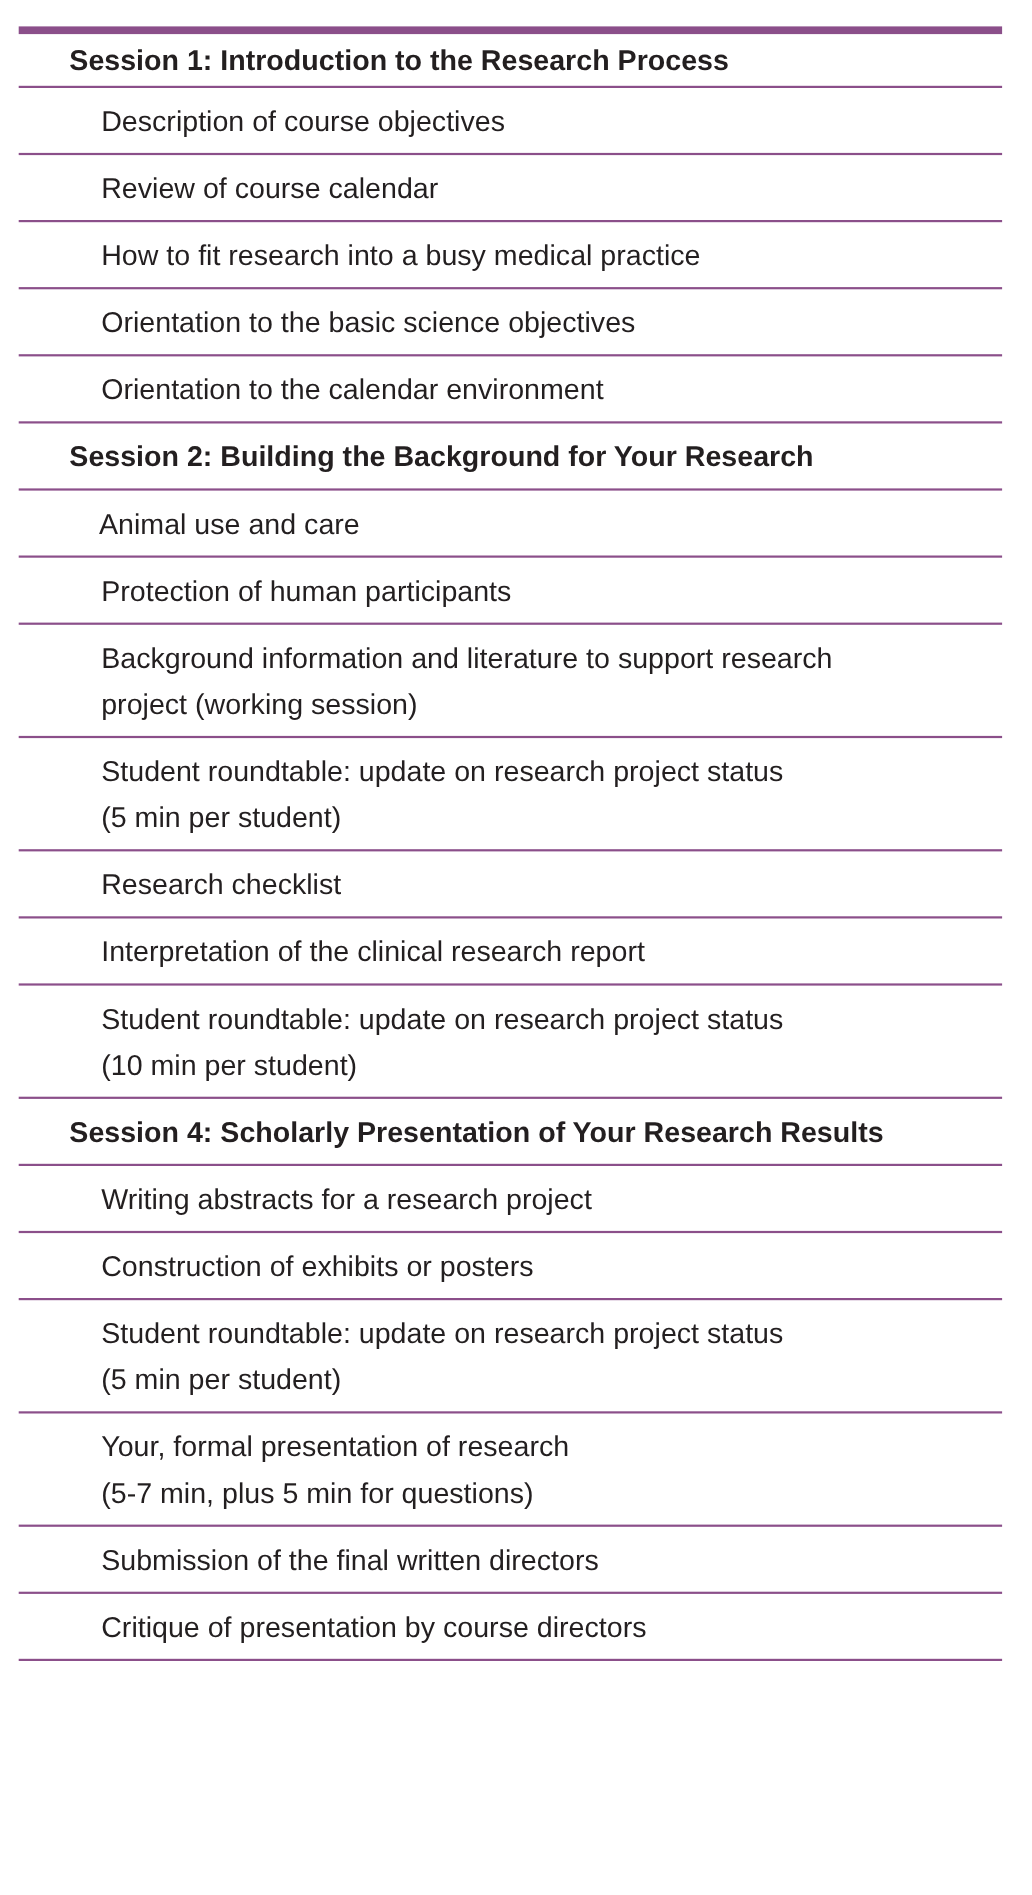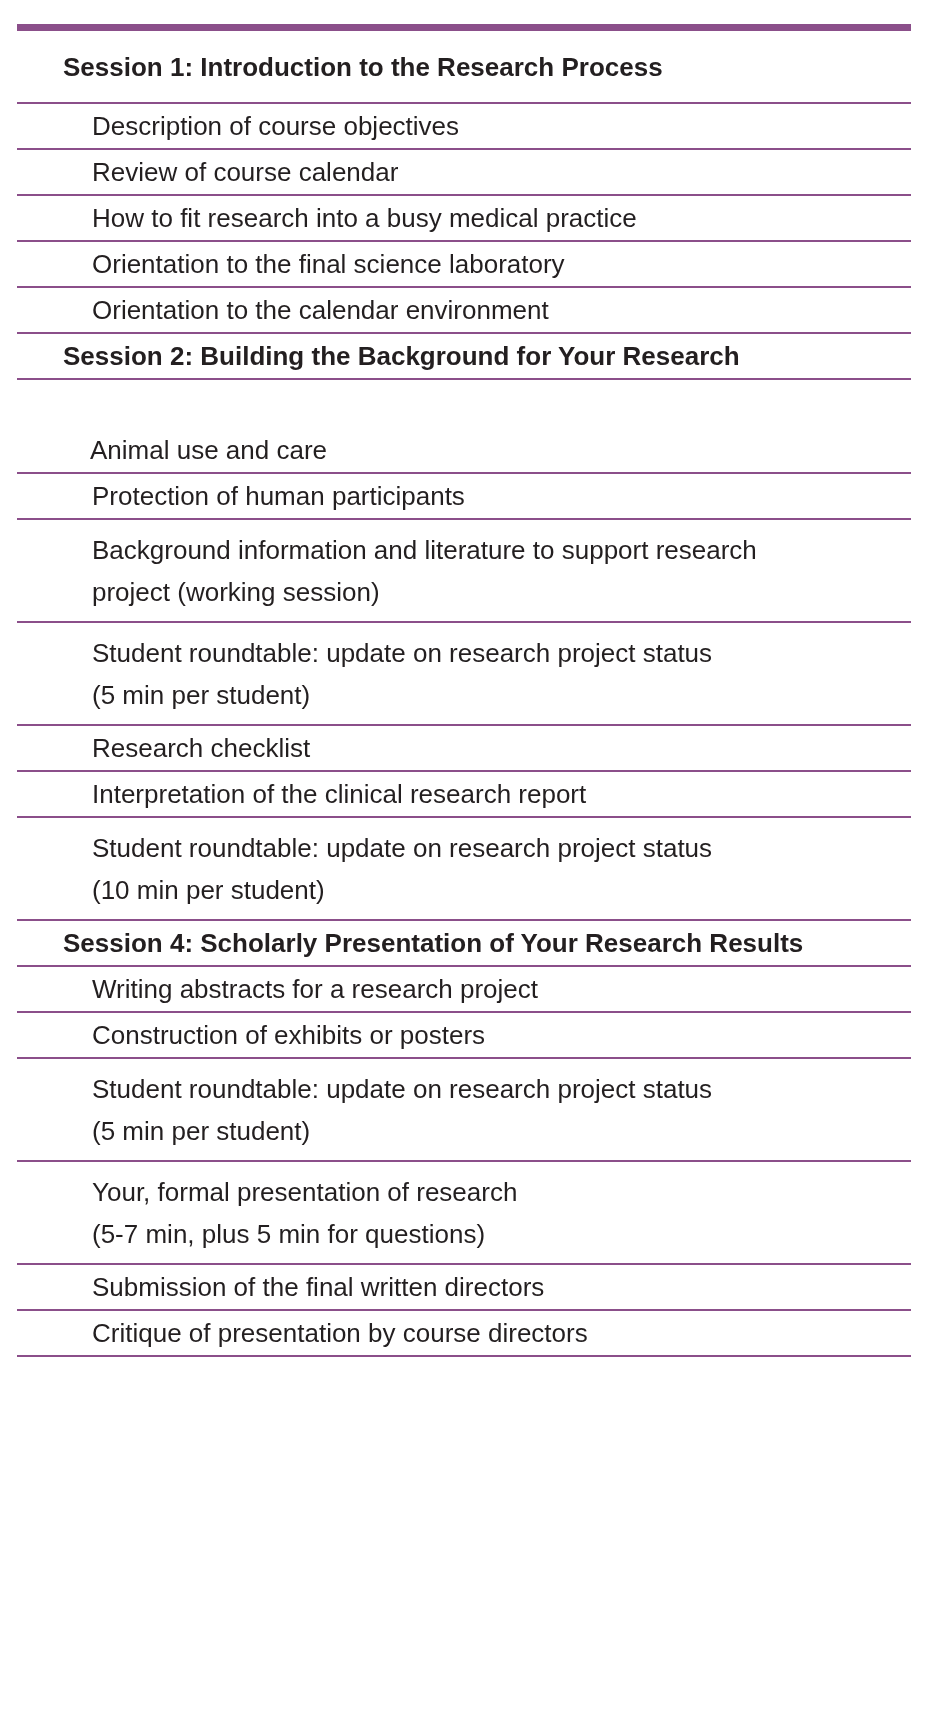--- a/index.html
+++ b/index.html
@@ -25,31 +25,31 @@
       background: #8b4f8a;
     }
     .row {
       border-bottom: 2px solid #8b4f8a;
       box-sizing: border-box;
       display: flex;
       align-items: center;
       font-size: 26px;
       line-height: 42px;
     }
-    .row.single { height: 46px; }
+    .row.single { height: 61px; }
     .row.double { height: 103px; align-items: center; }
     .row.header {
       font-weight: bold;
       padding-left: 46px;
     }
     .row.item {
       padding-left: 75px;
     }
-    .row.item.shift { padding-left: 73px; margin-top: 48px; }
-    .row.first { height: 73px; }
+    .row.item.shift { padding-left: 73px; }
+    .row.first { height: 49px; }
     .row span { display: block; }
   </style>
 </head>
 <body>
 
 <div class="table">
   <div class="top-bar"></div>
 
   <div class="row single header first">
       <span>Session 1: Introduction to the Research Process</span>
@@ -57,21 +57,21 @@
   <div class="row single item">
       <span>Description of course objectives</span>
     </div>
   <div class="row single item">
       <span>Review of course calendar</span>
     </div>
   <div class="row single item">
       <span>How to fit research into a busy medical practice</span>
     </div>
   <div class="row single item">
-      <span>Orientation to the final science laboratory</span>
+      <span>Orientation to the basic science objectives</span>
     </div>
   <div class="row single item">
       <span>Orientation to the calendar environment</span>
     </div>
 
   <div class="row single header">
       <span>Session 2: Building the Background for Your Research</span>
     </div>
   <div class="row single item shift">
       <span>Animal use and care</span>

